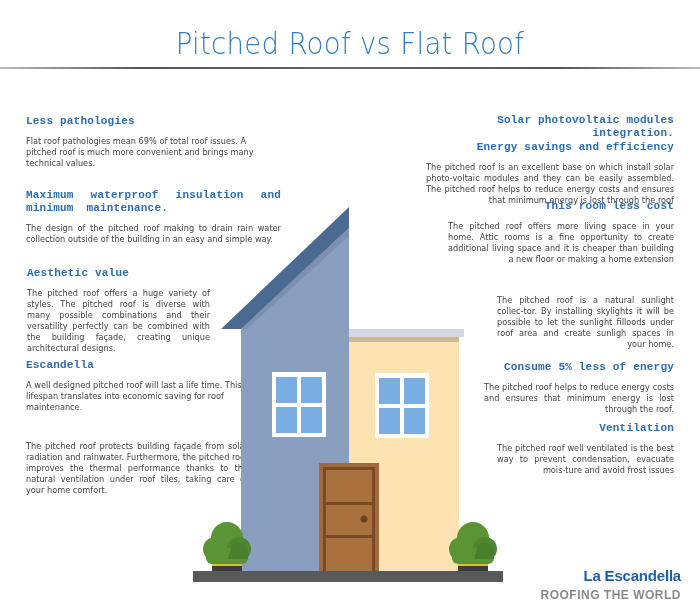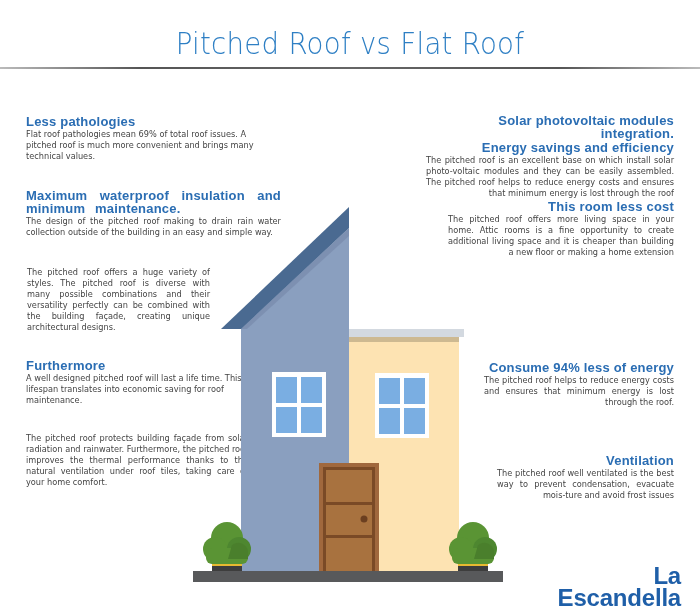--- a/index.html
+++ b/index.html
@@ -11,34 +11,34 @@
     font-family: "DejaVu Sans", sans-serif; font-weight: 300; font-size: 30px;
     color: #2e7fc4; letter-spacing: 0.3px; transform: scaleX(0.92);
   }
   .title-rule {
     position: absolute; left: 0; top: 67px; width: 700px; height: 2px;
     background: linear-gradient(90deg, #bbb 0%, #555 20%, #666 50%, #555 80%, #bbb 100%);
   }
 
   .block { position: absolute; font-size: 8.2px; line-height: 11px; color: #444; }
   .block .head {
-    font-family: Liberation Sans, sans-serif; font-weight: bold; font-size: 13px;
+    font-family: Liberation Mono, monospace; font-weight: bold; font-size: 11px;
     color: #2a6db3; line-height: 13px; margin-bottom: 1px; letter-spacing: 0.2px;
   }
-  .block .body { font-family: "DejaVu Sans", sans-serif; }
+  .block .body { font-family: "DejaVu Sans", sans-serif; margin-top: 8px; }
   .left { text-align: left; }
   .left.justify .body, .left.justify .head { text-align: justify; text-align-last: left; }
   .right { text-align: right; }
   .right.justify .body { text-align: justify; text-align-last: right; }
 
   .house { position: absolute; left: 0; top: 0; width: 700px; height: 612px; pointer-events: none; }
 
   .logo { position: absolute; left: 531px; top: 565px; width: 150px; text-align: right; }
   .logo .name {
-    font-family: "Liberation Sans", sans-serif; font-size: 24px; font-weight: bold;
+    font-family: "Liberation Sans", sans-serif; font-size: 15px; font-weight: bold;
     color: #1f5fa8; letter-spacing: -0.2px; line-height: 22px;
   }
   .logo .tag {
     font-family: "Liberation Sans", sans-serif; font-size: 12px; font-weight: bold;
     color: #8a8a8a; letter-spacing: 0.5px; margin-top: 1px;
   }
 </style>
 </head>
 <body>
 
@@ -49,52 +49,54 @@
   <div class="head">Less pathologies</div>
   <div class="body">Flat roof pathologies mean 69% of total roof issues. A pitched roof is much more convenient and brings many technical values.</div>
 </div>
 
 <div class="block left justify" style="left:26px; top:189px; width:255px;">
   <div class="head" style="word-spacing:6px;">Maximum waterproof insulation and minimum maintenance.</div>
   <div class="body">The design of the pitched roof making to drain rain water collection outside of the building in an easy and simple way.</div>
 </div>
 
 <div class="block left justify" style="left:27px; top:267px; width:183px;">
+  <div class="head">Aesthetic value</div>
   <div class="body">The pitched roof offers a huge variety of styles. The pitched roof is diverse with many possible combinations and their versatility perfectly can be combined with the building façade, creating unique architectural designs.</div>
 </div>
 
 <div class="block left" style="left:26px; top:359px; width:220px;">
-  <div class="head">Furthermore</div>
+  <div class="head">Escandella</div>
   <div class="body">A well designed pitched roof will last a life time. This lifespan translates into economic saving for roof maintenance.</div>
 </div>
 
 <div class="block left justify" style="left:26px; top:433px; width:222px;">
   <div class="body">The pitched roof protects building façade from solar radiation and rainwater. Furthermore, the pitched roof improves the thermal performance thanks to the natural ventilation under roof tiles, taking care of your home comfort.</div>
 </div>
 
 <div class="block right justify" style="left:426px; top:114px; width:248px;">
   <div class="head">Solar photovoltaic modules integration.</div>
   <div class="head">Energy savings and efficiency</div>
   <div class="body">The pitched roof is an excellent base on which install solar photo-voltaic modules and they can be easily assembled. The pitched roof helps to reduce energy costs and ensures that minimum energy is lost through the roof</div>
 </div>
 
 <div class="block right justify" style="left:448px; top:200px; width:226px;">
   <div class="head">This room less cost</div>
   <div class="body">The pitched roof offers more living space in your home. Attic rooms is a fine opportunity to create additional living space and it is cheaper than building a new floor or making a home extension</div>
 </div>
 
 <div class="block right justify" style="left:497px; top:287px; width:177px;">
+  <div class="body">The  pitched roof is a natural sunlight collec-tor. By installing skylights it will be possible to let the sunlight fiIloods under roof area and create sunligh spaces in your home.</div>
 </div>
 
 <div class="block right justify" style="left:484px; top:361px; width:190px;">
-  <div class="head">Consume 94% less of energy</div>
+  <div class="head">Consume 5% less of energy</div>
   <div class="body">The pitched roof helps to reduce energy costs and ensures that minimum energy is lost through the roof.</div>
 </div>
 
-<div class="block right justify" style="left:497px; top:454px; width:177px;">
+<div class="block right justify" style="left:497px; top:422px; width:177px;">
   <div class="head">Ventilation</div>
   <div class="body">The pitched roof well ventilated is the best way to prevent condensation, evacuate mois-ture and avoid frost issues</div>
 </div>
 
 <svg class="house" viewBox="0 0 700 612">
 
   <polygon points="241,328 349,228 349,572 241,572" fill="#8a9fbf"></polygon>
 
   <polygon points="221,329 349,207 349,228 241,329" fill="#4a6a91"></polygon>
   <polygon points="241,329 349,228 349,236 247,329" fill="#7487a8" opacity="0.6"></polygon>

